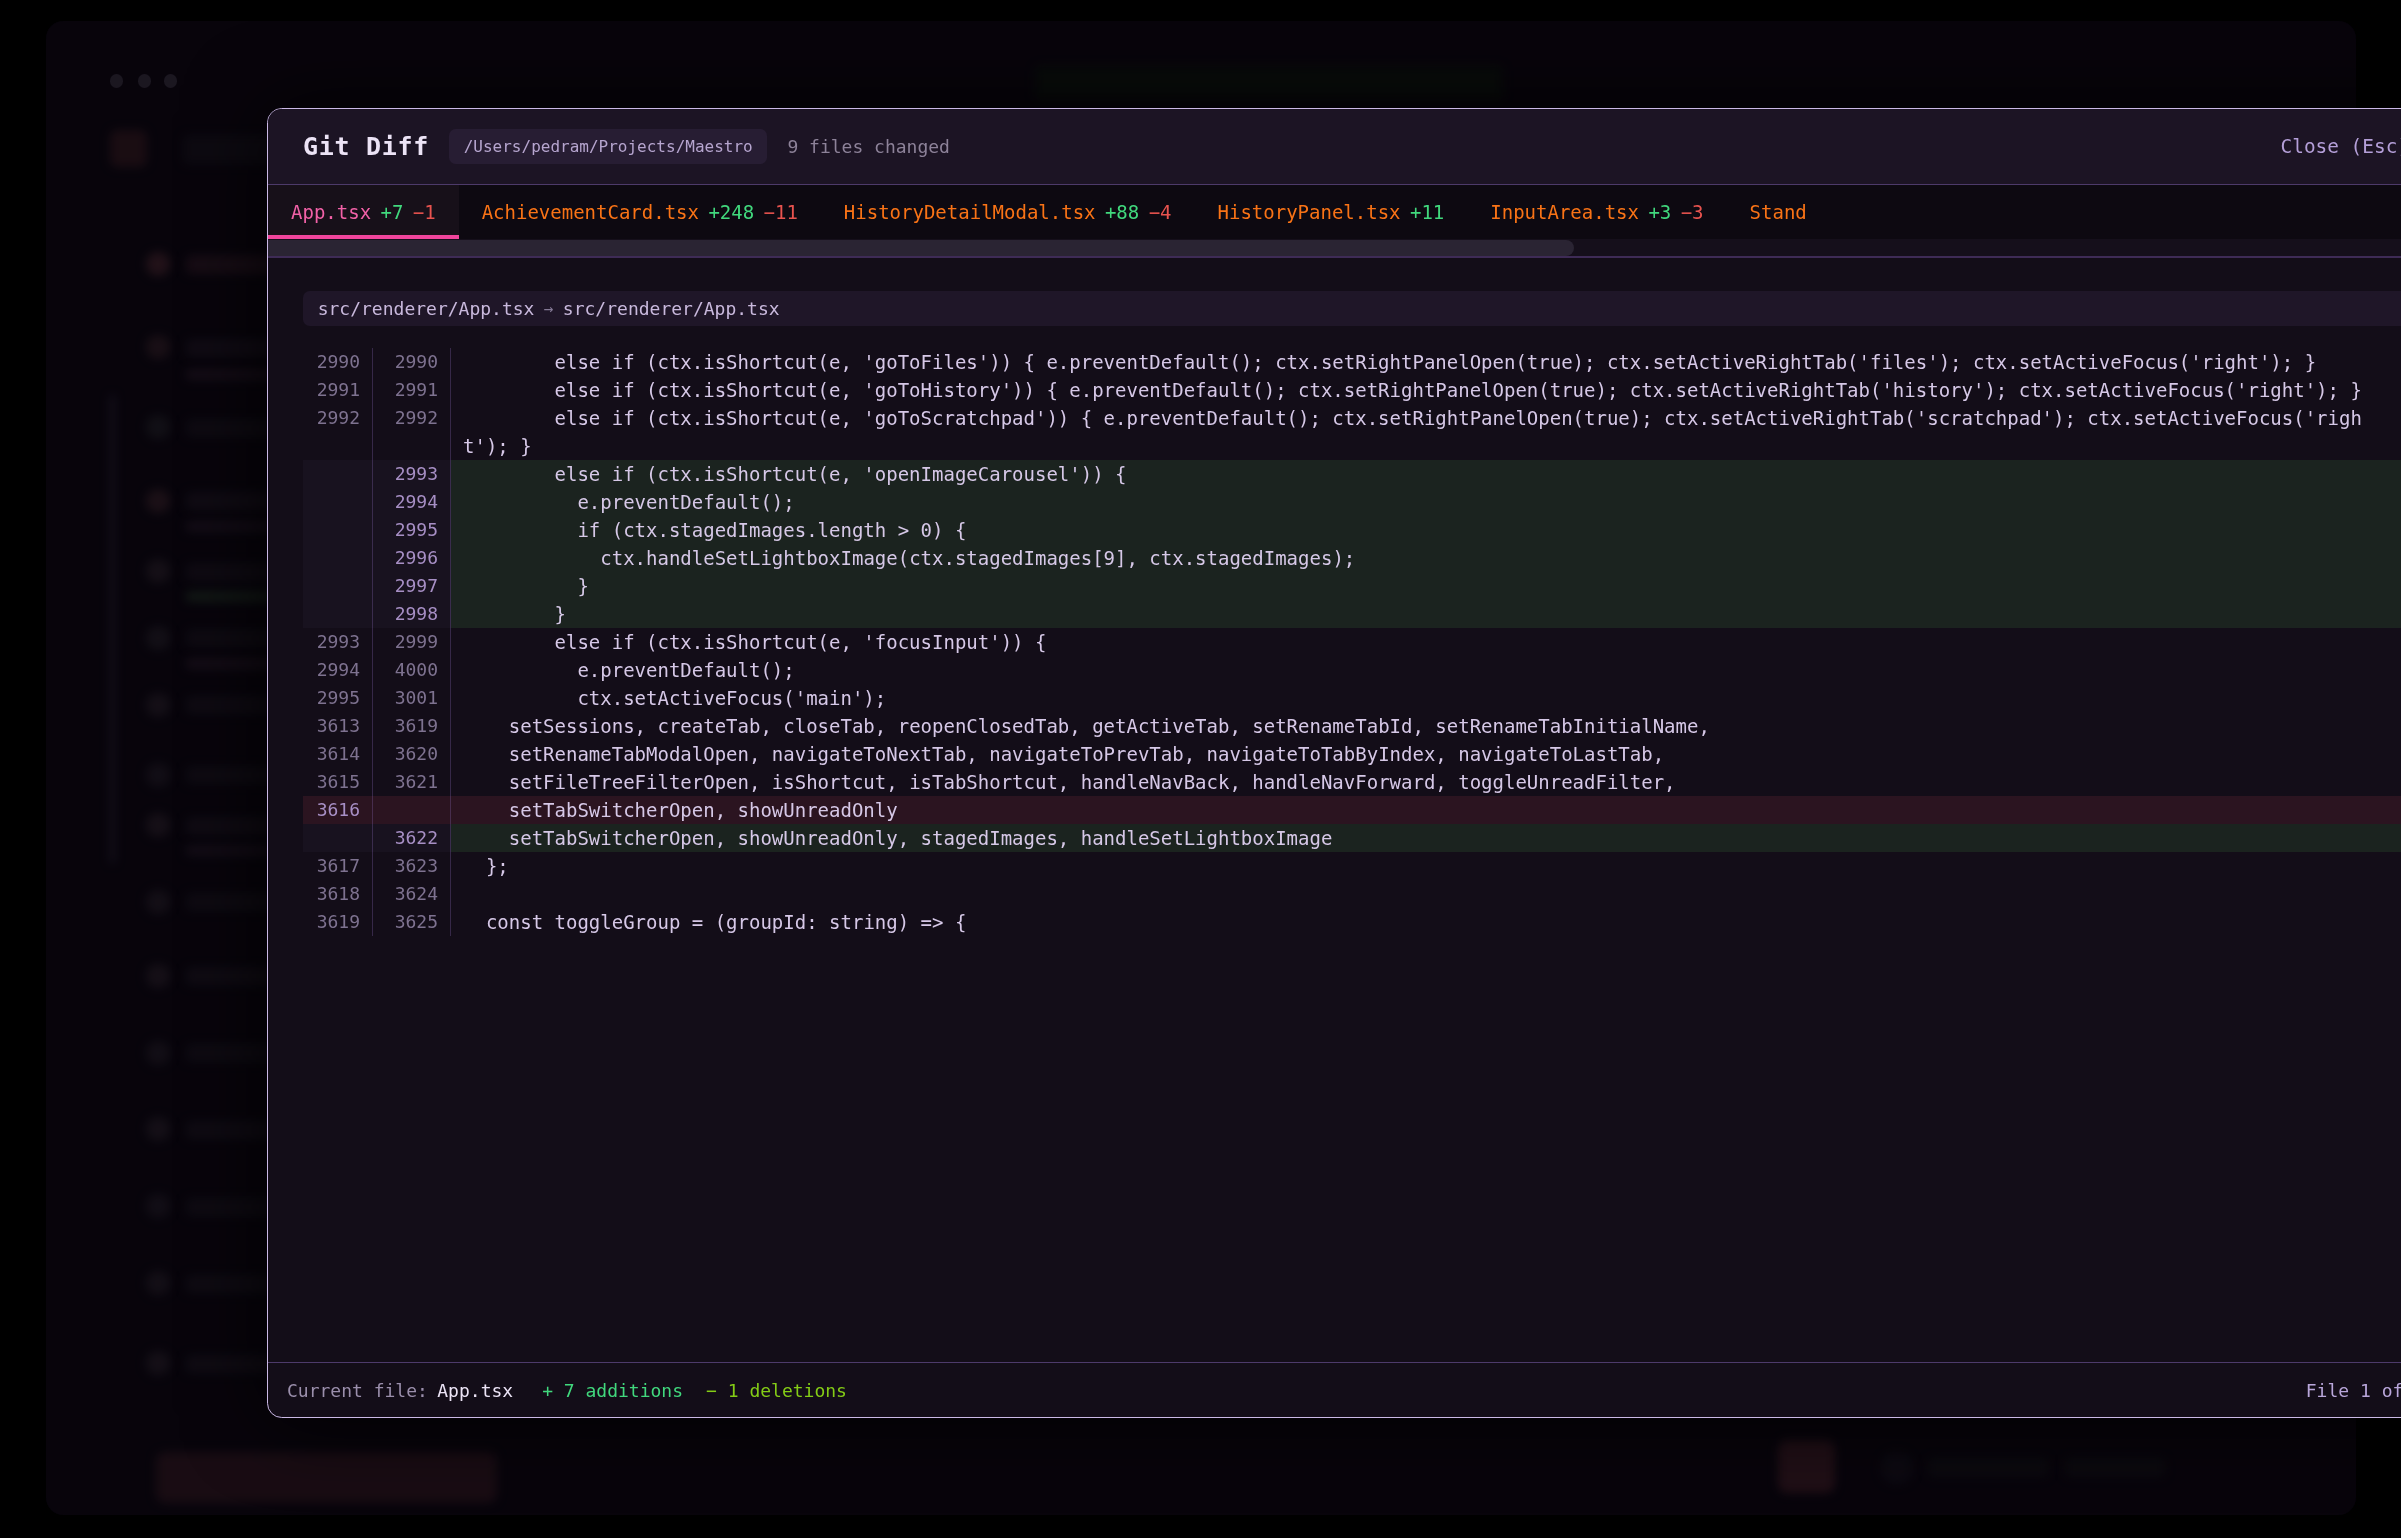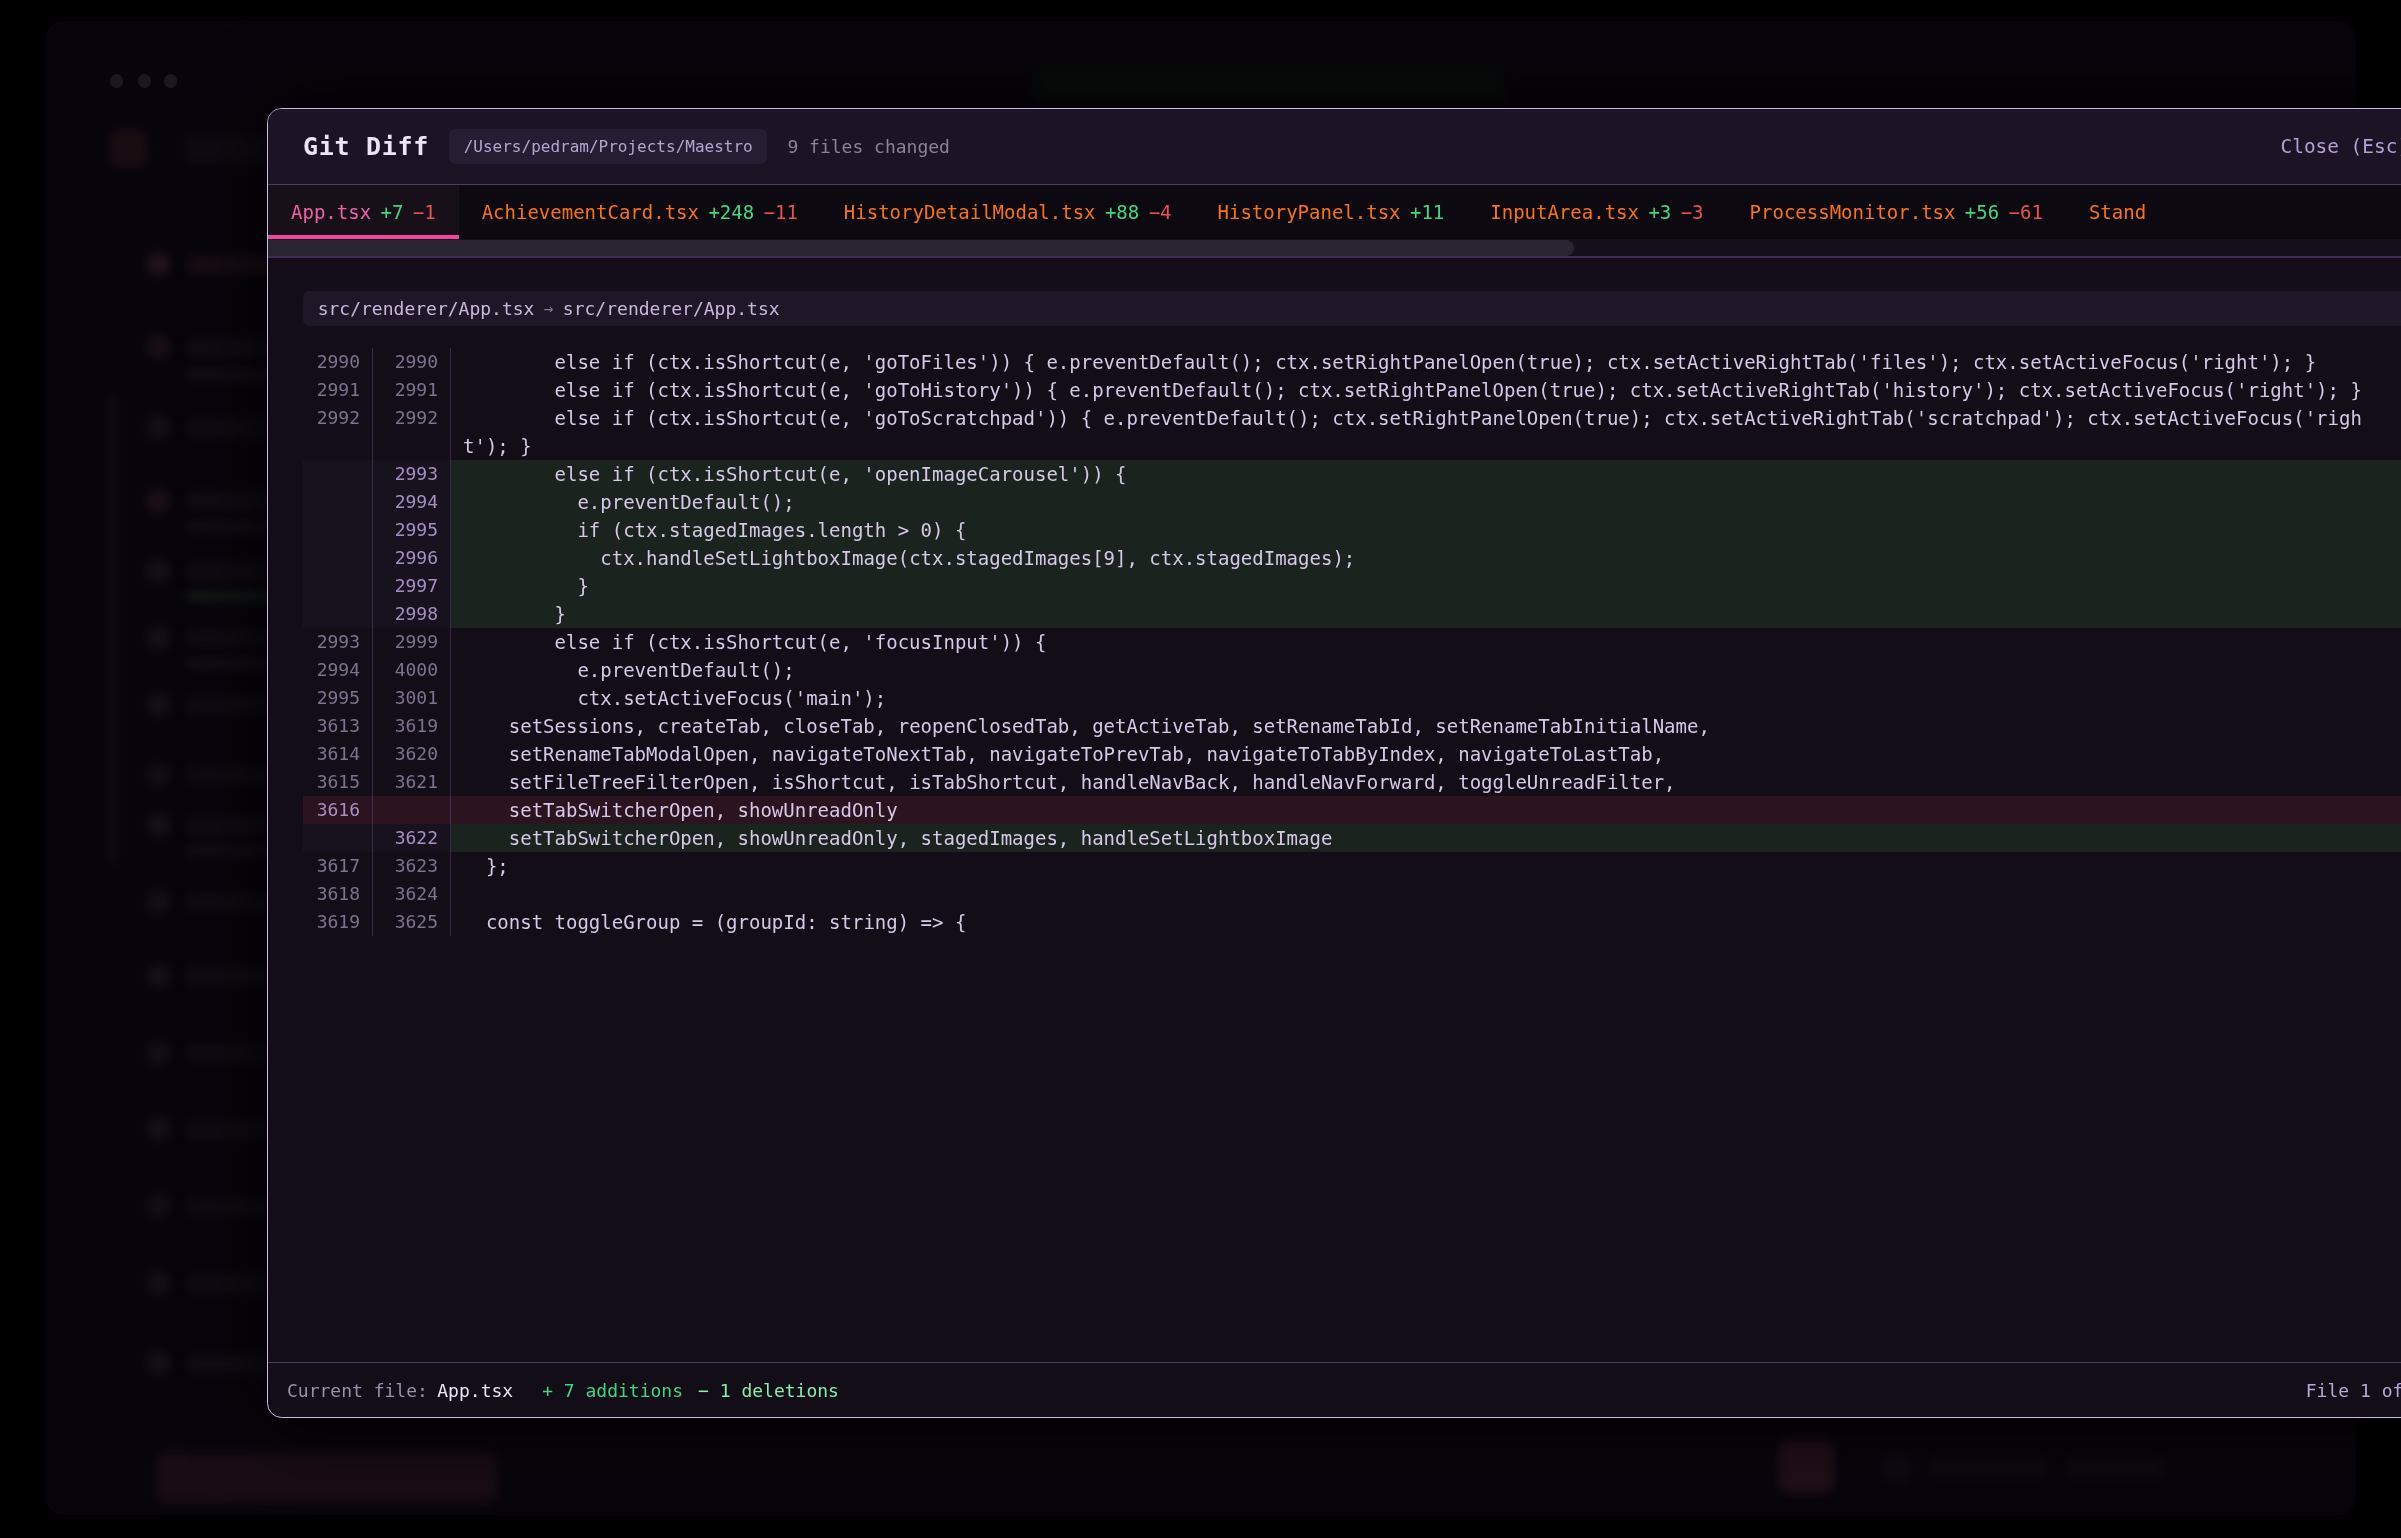--- a/index.html
+++ b/index.html
@@ -66,21 +66,21 @@
   .drow.add .lnum { background:#18121f; color:#a78fc5; }
   .drow.del { background:#2b1420; }
   .drow.del .lnum { color:#a78fc5; }
 
   
   .modal-footer { height:55px; flex:0 0 auto; display:flex; align-items:center;
                   padding:0 19px; font-size:18px; border-top:1.3px solid #4d3a6a; }
   .foot-label { color:#9b8fac; }
   .foot-file { color:#ece4f6; margin-left:9.4px; }
   .foot-add { color:#41d87d; margin-left:29px; }
-  .foot-del { color:#86efac; margin-left:15px;text-align:right; }
+  .foot-del { color:#84cc16; margin-left:23px;text-align:right; }
   .foot-pos { color:#b9a6da; }
 </style>
 </head>
 <body>
 
 <div class="app-window">
   <span class="traffic-dot" style="left:64px"></span>
   <span class="traffic-dot" style="left:92px"></span>
   <span class="traffic-dot" style="left:118px"></span>
 
@@ -168,25 +168,20 @@
         <div class="tab">
           <span class="tab-name">HistoryPanel.tsx</span>
           <span class="cnt-add">+11</span>
         </div>
         <div class="tab">
           <span class="tab-name">InputArea.tsx</span>
           <span class="cnt-add">+3</span>
           <span class="cnt-del">−3</span>
         </div>
         <div class="tab">
-          <span class="tab-name">ProcessMonitor.tsx</span>
-          <span class="cnt-add">+56</span>
-          <span class="cnt-del">−61</span>
-        </div>
-        <div class="tab">
           <span class="tab-name">Stand</span>
         </div>
       </div>
     <div class="tab-scrollbar">
       <div class="tab-scroll-thumb"></div>
     </div>
   </div>
 
   <div class="modal-content">
     <div class="file-header">

